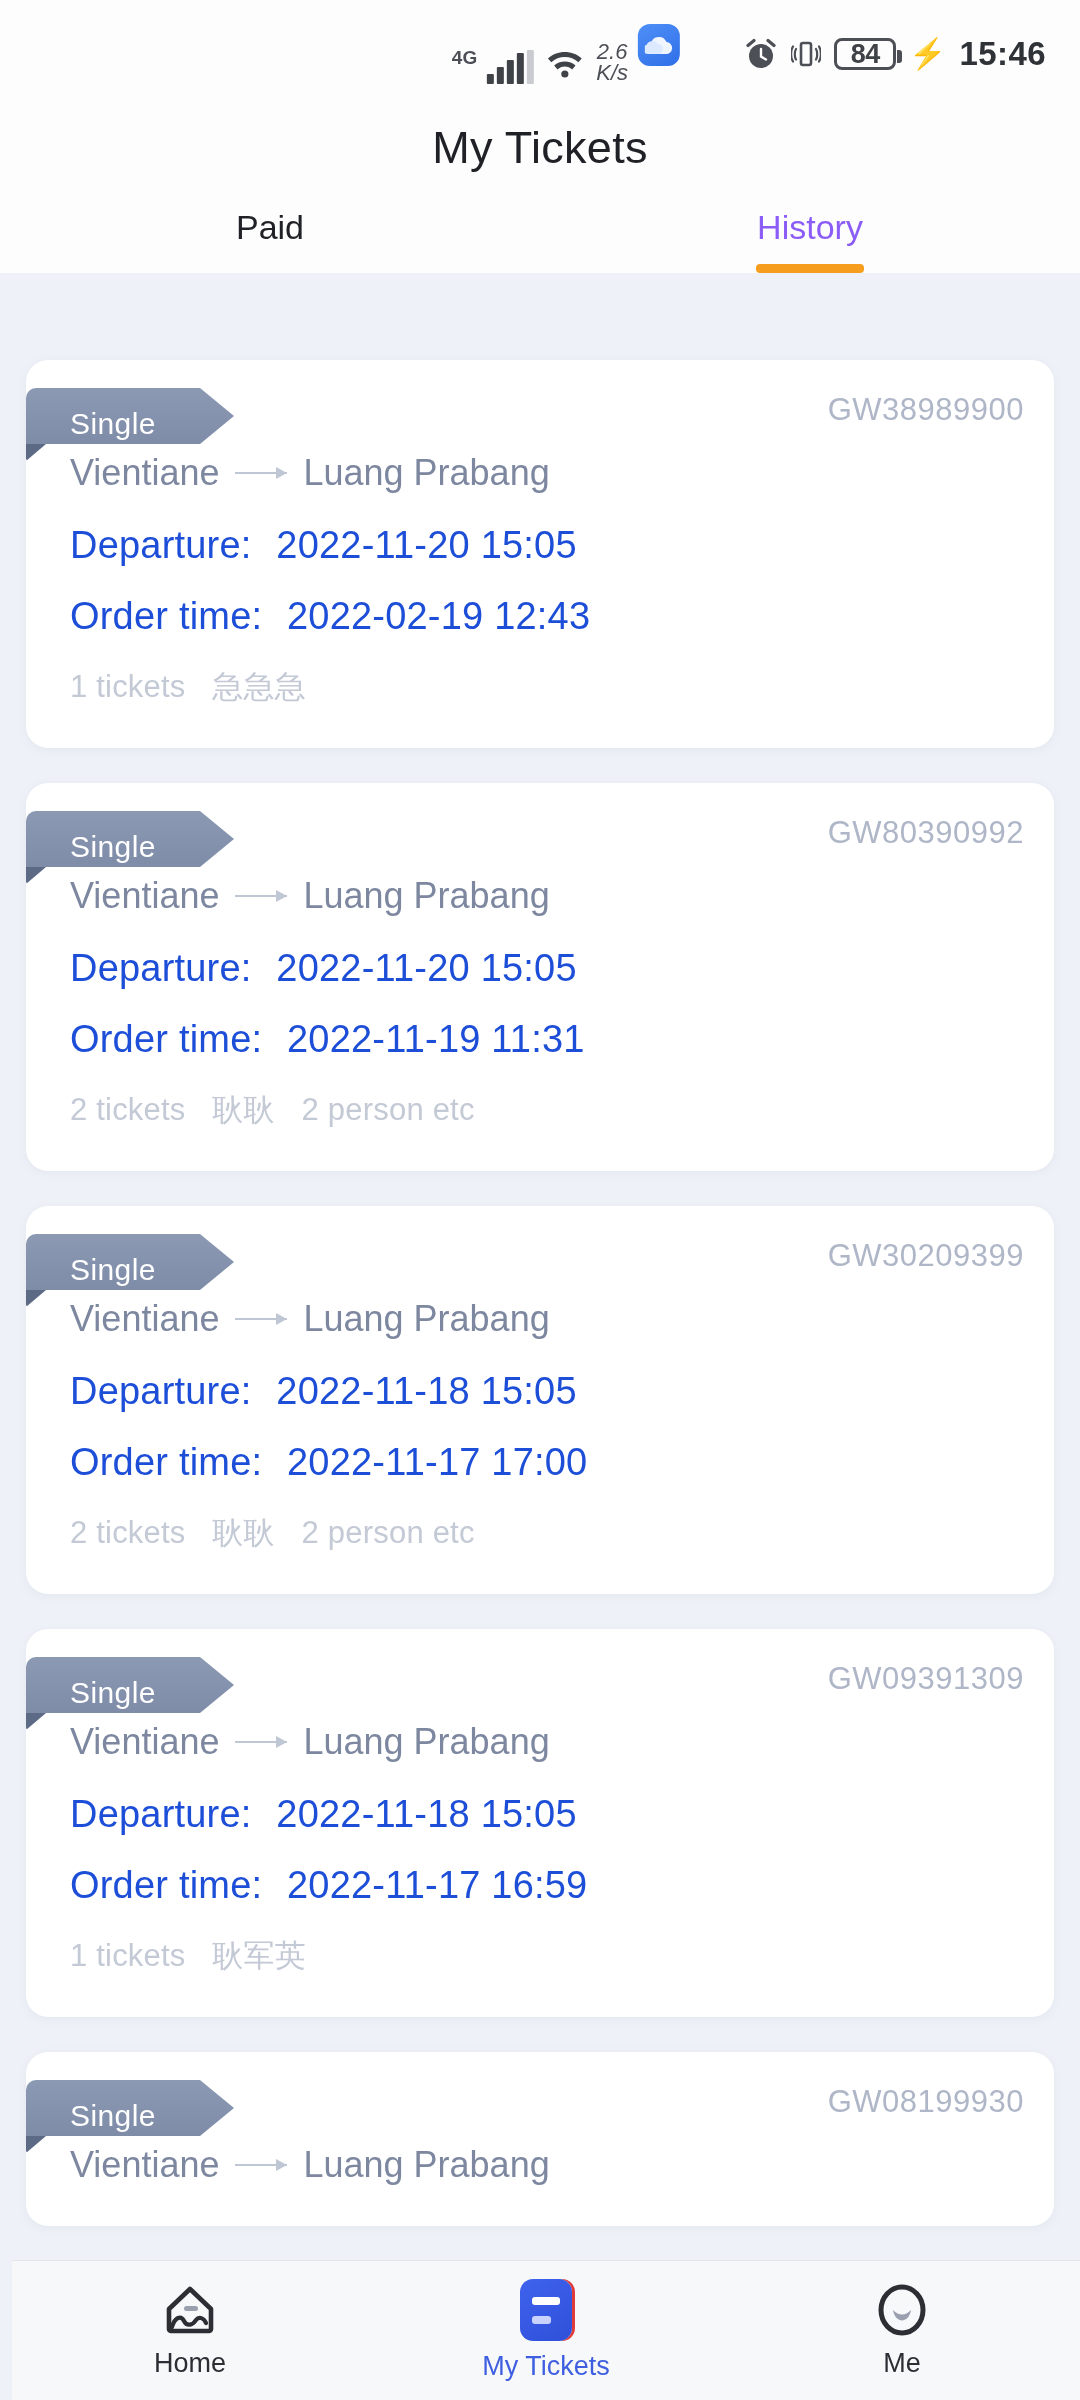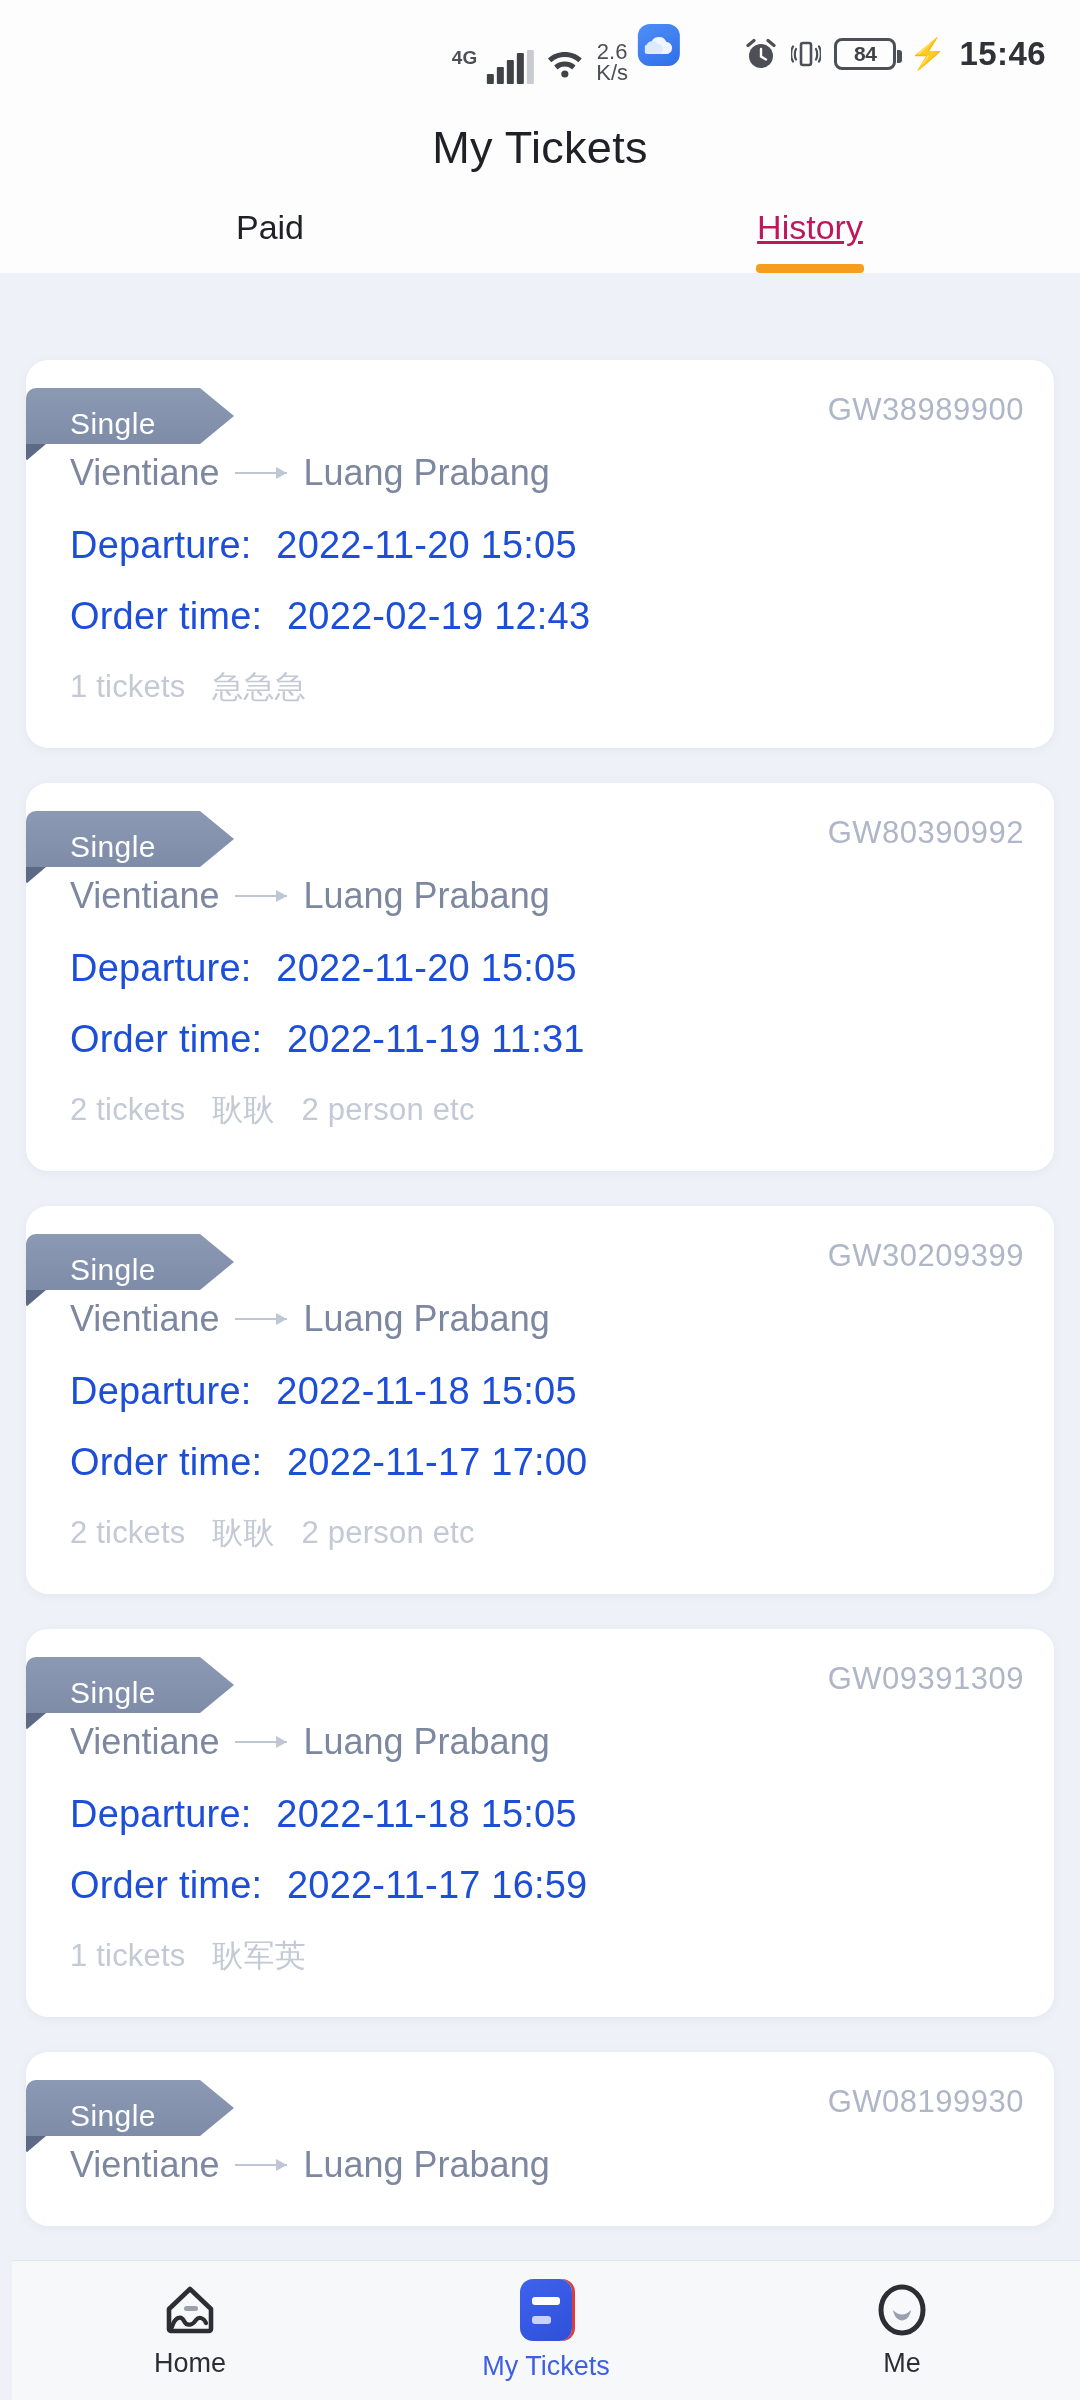--- a/index.html
+++ b/index.html
@@ -29,52 +29,52 @@
     display:flex; align-items:center; gap:13px;
   }
   .net-label { font-size:19px; font-weight:700; color:#4c4f55; line-height:1; position:relative; top:-17px; }
   .bars { display:flex; align-items:flex-end; gap:3px; height:34px; }
   .bars i { width:7px; background:#3f4247; border-radius:1px; display:block; }
   .bars i:nth-child(1){ height:10px; }
   .bars i:nth-child(2){ height:17px; }
   .bars i:nth-child(3){ height:24px; }
   .bars i:nth-child(4){ height:31px; }
   .bars i:nth-child(5){ height:34px; background:#c9cbd0; }
-  .speed { font-size:22px; color:#4c4f55; line-height:0.95; text-align:center; }
+  .speed { font-size:22px; color:#4c4f55; line-height:0.95; text-align:center;font-style:italic; }
   .cloud-app {
     width:42px; height:42px; border-radius:12px;
     background:linear-gradient(150deg,#4f8ff7,#2f6fe8);
     display:flex; align-items:center; justify-content:center;
   }
   .clock-ic { width:34px; height:34px; }
   .vibrate-ic { width:30px; height:34px; }
   .batt {
     width:62px; height:32px; border:3px solid #4c4f55; border-radius:8px;
     display:flex; align-items:center; justify-content:center; position:relative;
   }
   .batt::after {
     content:""; position:absolute; right:-9px; top:9px;
     width:5px; height:13px; background:#4c4f55; border-radius:0 3px 3px 0;
   }
-  .batt span { font-size:21px; font-weight:700; color:#3f4247; letter-spacing:-0.5px; }
+  .batt span { font-size:27px; font-weight:700; color:#3f4247; letter-spacing:-0.5px; }
   .bolt { font-size:30px; color:#3f4247; line-height:1; }
   .sb-time { font-size:33px; font-weight:600; color:#2f3237; letter-spacing:0.4px; }
 
   
   .header { background:#fdfdfe; padding-top:14px; }
   .page-title {
     text-align:center; font-size:45px; color:#1f2126;
     font-weight:400; letter-spacing:0.3px; padding-bottom:34px;
   }
   .tabs { display:flex; }
   .tab {
     flex:1; text-align:center; position:relative;
     padding-bottom:26px; font-size:34px; color:#1f2126;
   }
-  .tab.active { color:#be185d;text-decoration:underline; }
+  .tab.active { color:#8b5cf6; }
   .tab.active .tab-underline {
     position:absolute; bottom:0; left:50%; transform:translateX(-50%);
     width:108px; height:9px; background:#f79d1e; border-radius:4px;
   }
 
   
   .list {
     position:absolute; left:0; right:0;
     top:332px; bottom:140px;
     background:#eef1f7; padding:28px 26px 0 26px;

